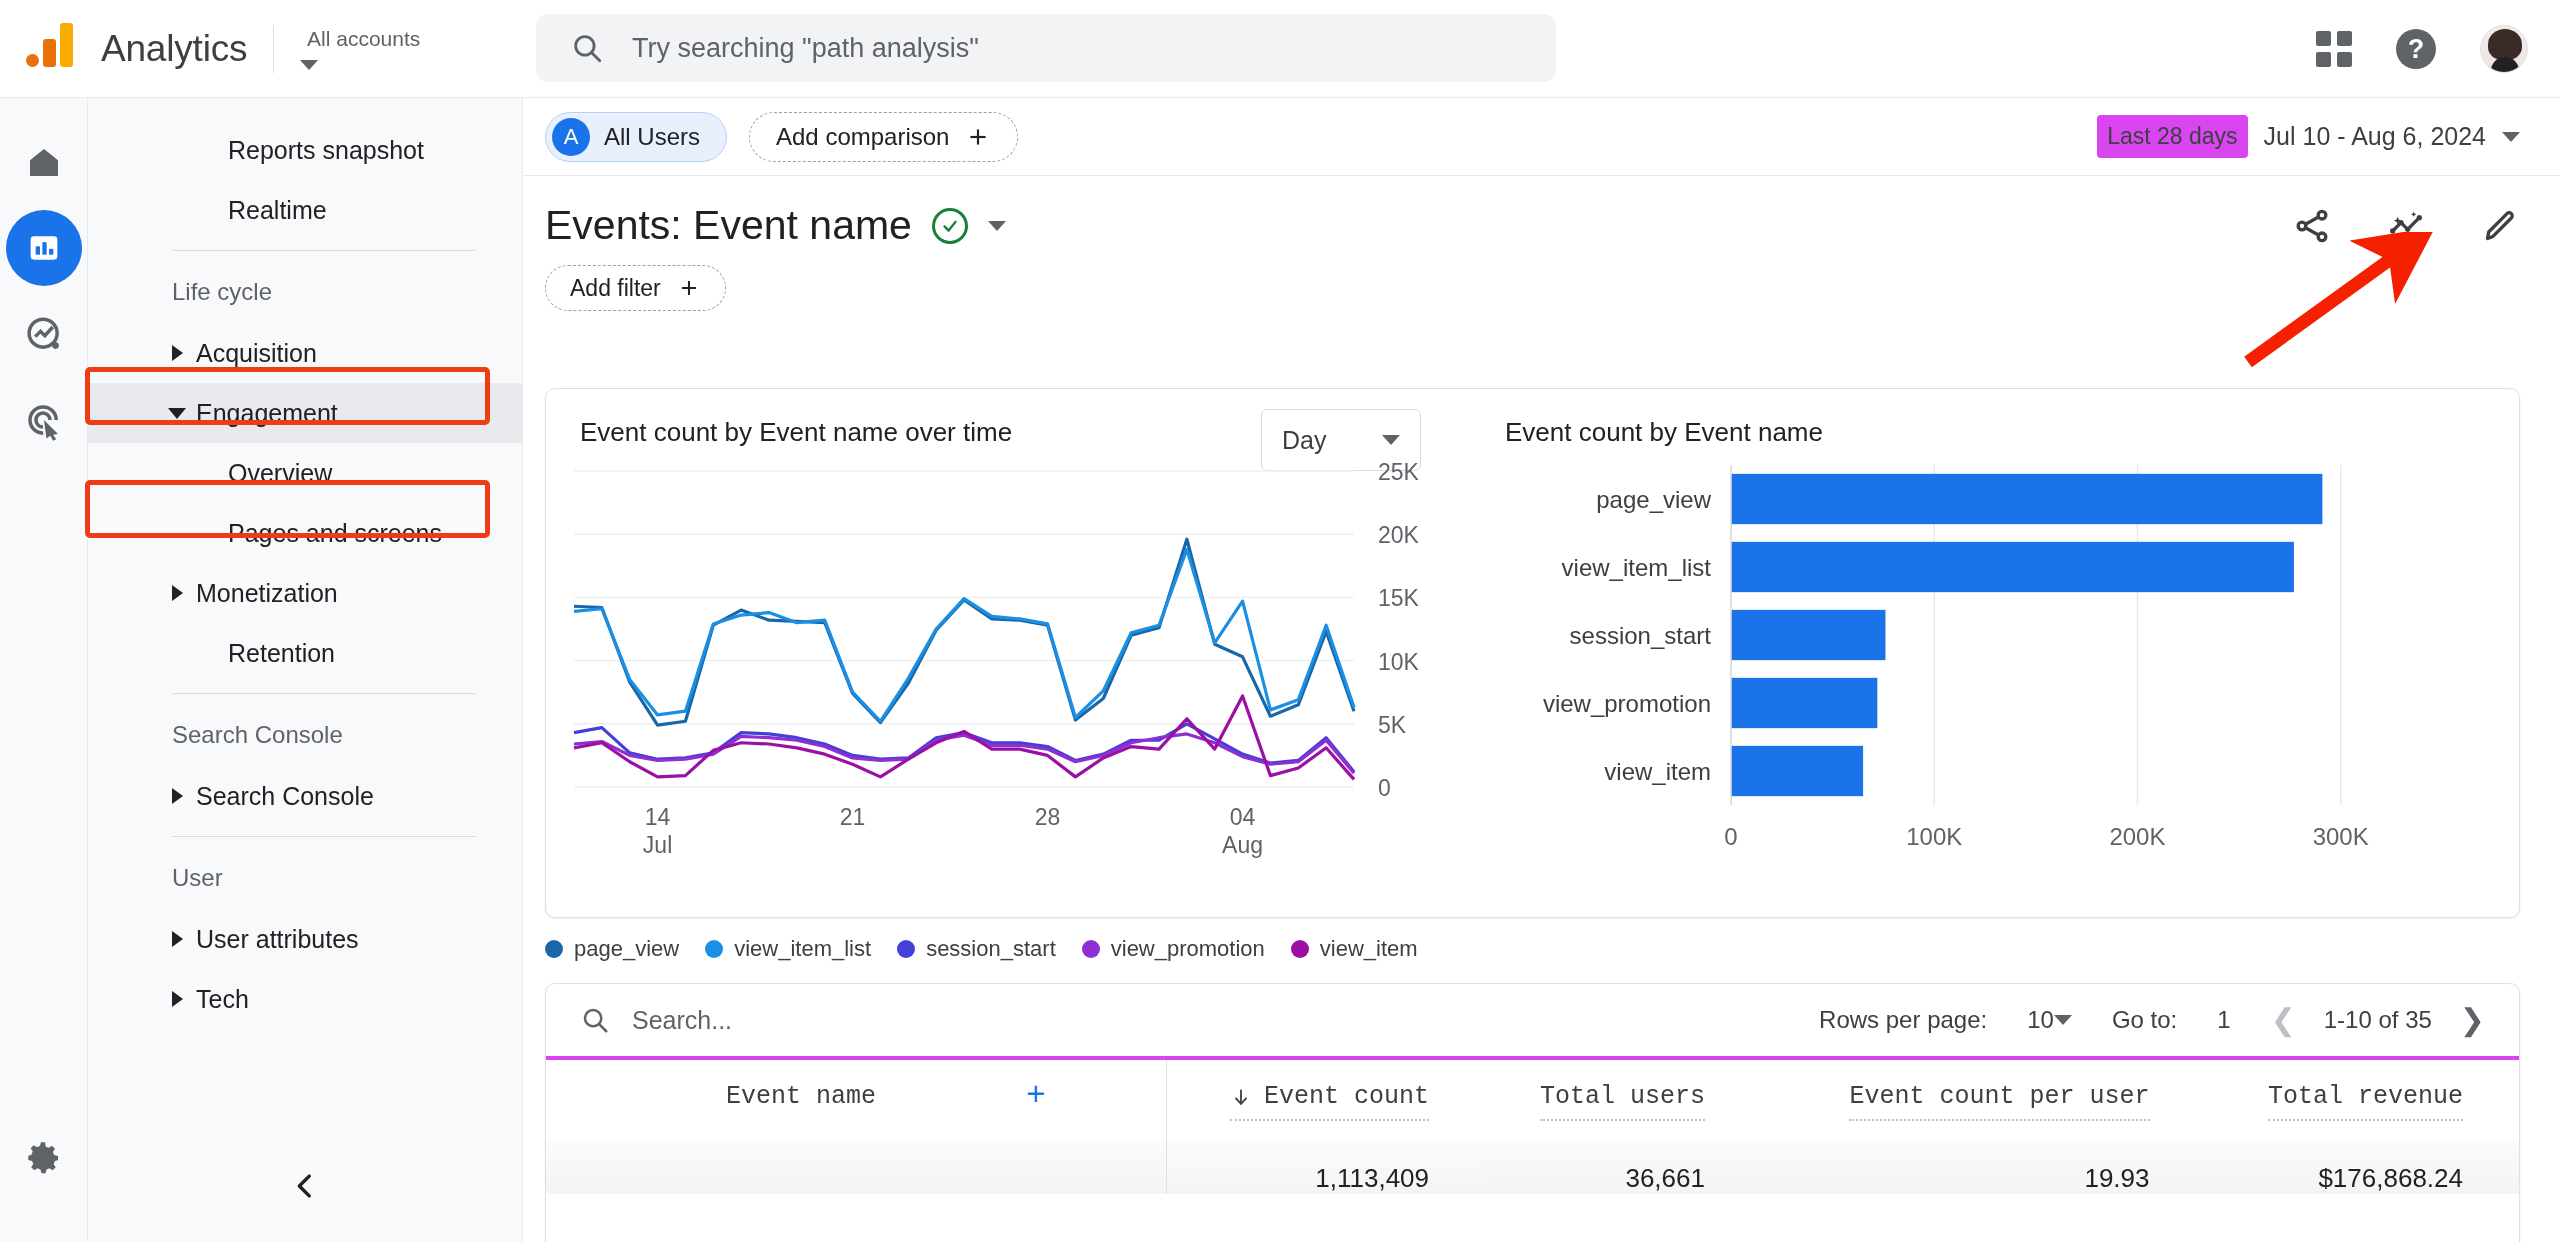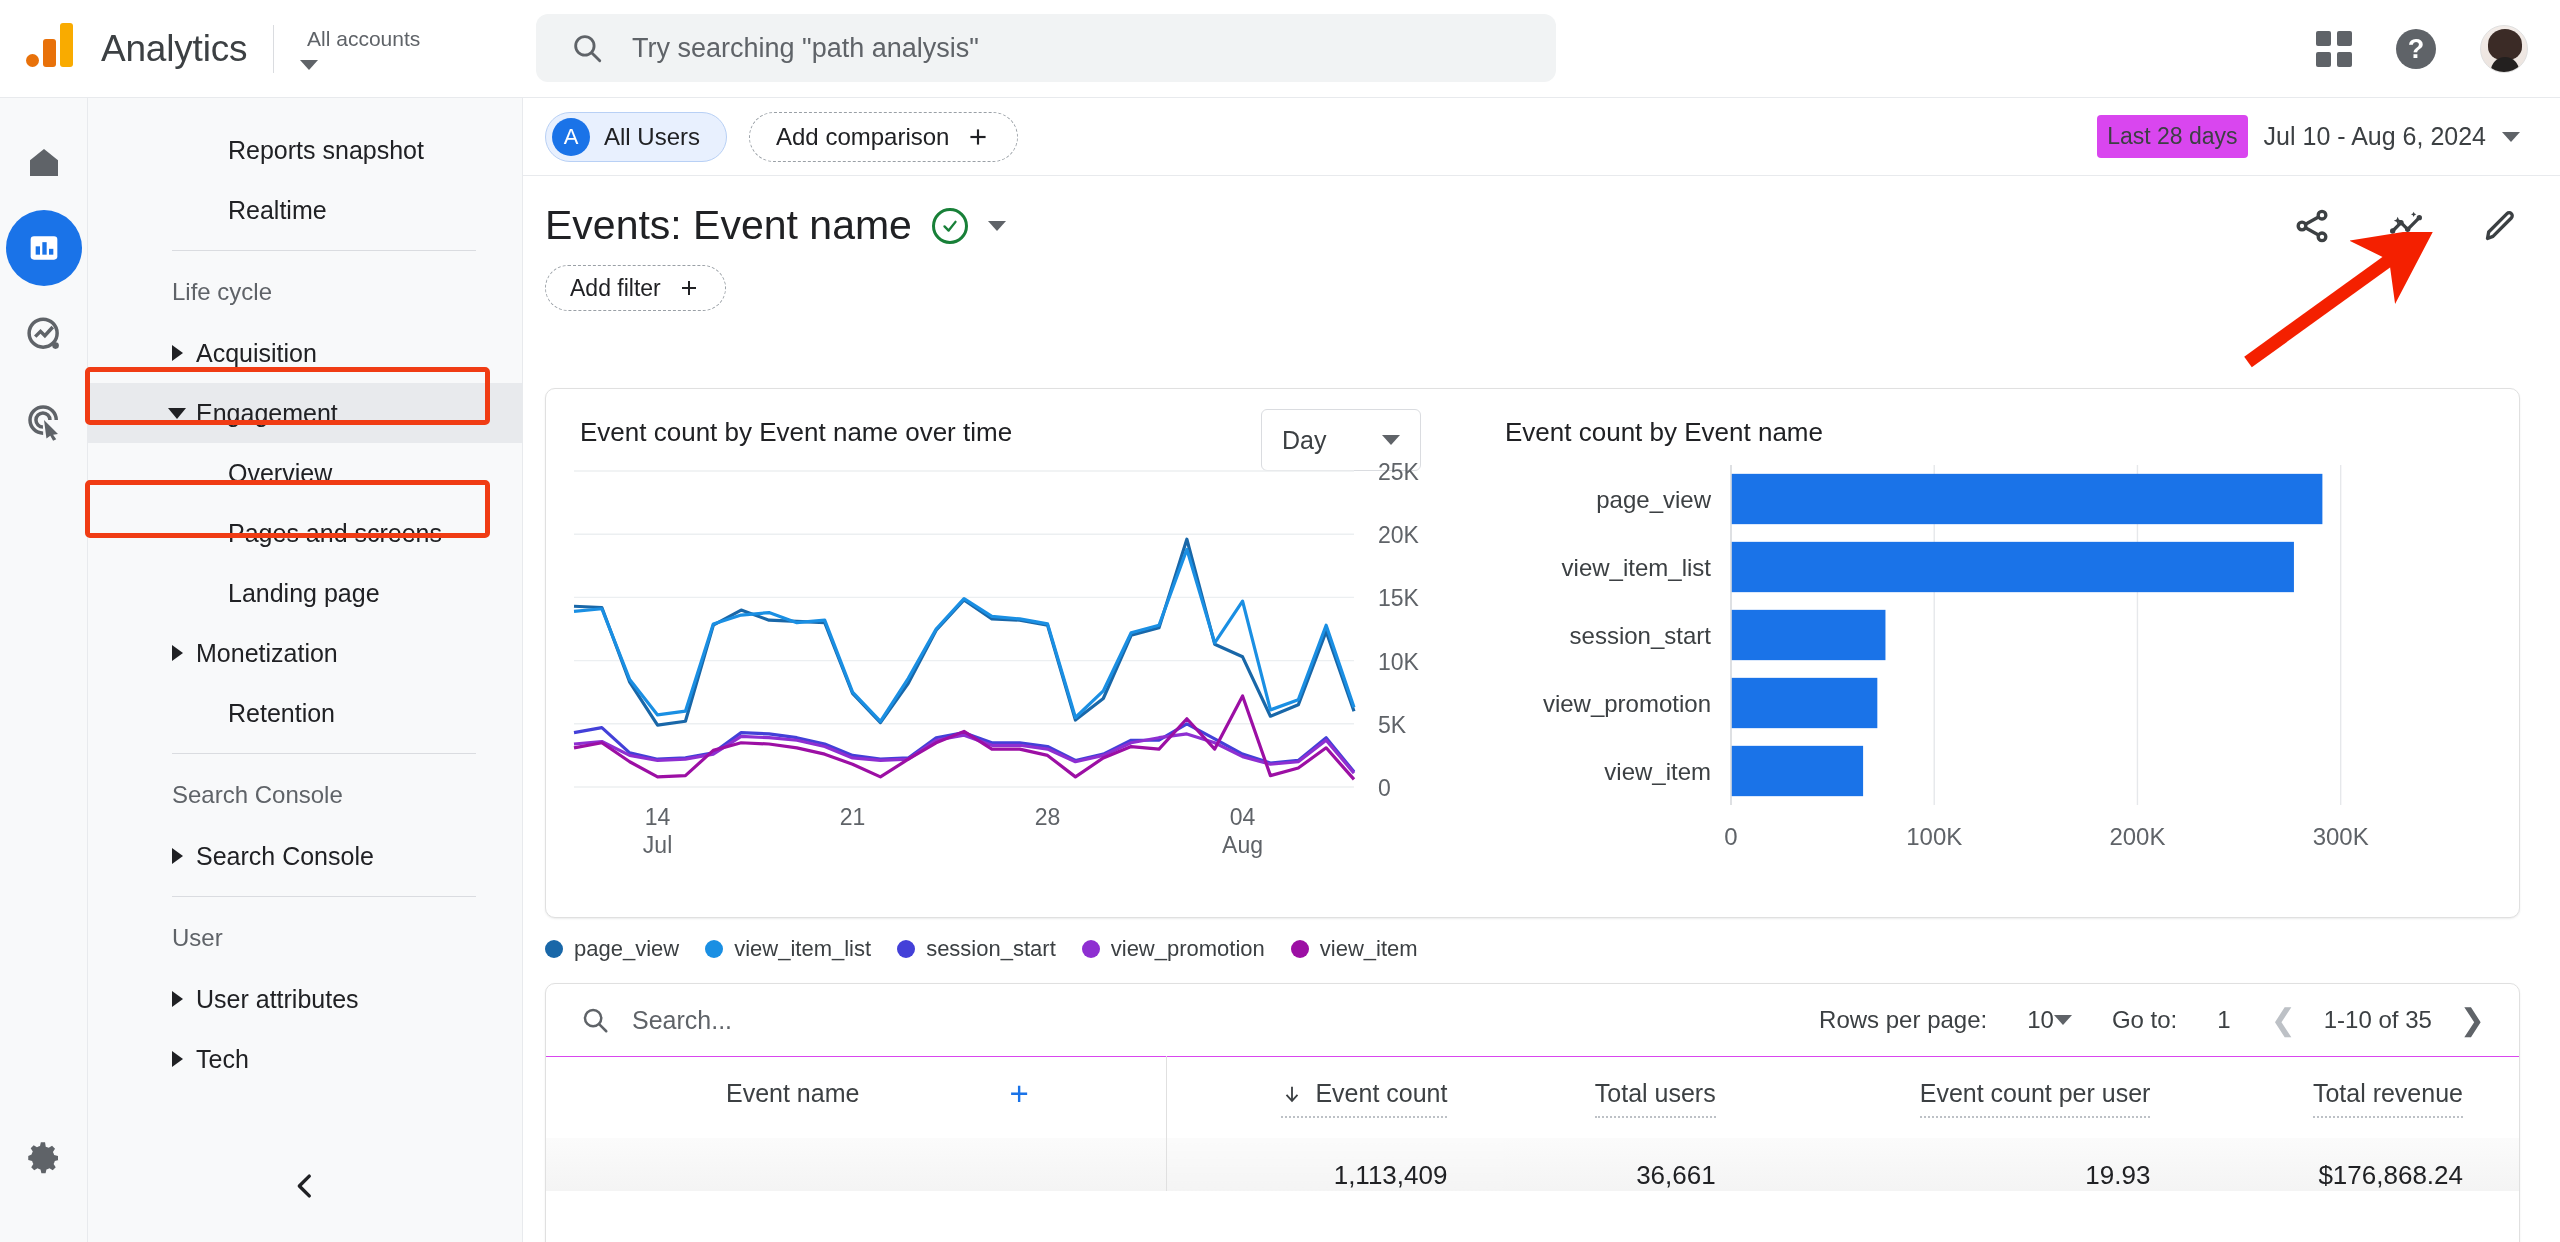--- a/index.html
+++ b/index.html
@@ -180,21 +180,21 @@
   .tt-search span { font-size: 25px; color: #5f6368; }
   .tt-right { position: absolute; right: 34px; display: flex; align-items: center; gap: 40px; font-size: 24px; color: #3c4043; }
   .rpp-val { display: flex; align-items: center; cursor: pointer; }
   .pager { display: flex; align-items: center; gap: 28px; }
   .chev { font-size: 30px; color: #5f6368; cursor: pointer; line-height: 1; }
   .chev.dim { color: #bdc1c6; }
 
   table.gt { width: 100%; border-collapse: collapse; }
   table.gt th {
     font-weight: 400; font-size: 25px; color: #3c4043; padding: 22px 0 20px 0;
-    border-top: 1px solid #d946ef; vertical-align: top;
+    border-top: 4px solid #d946ef; vertical-align: top; font-family: Liberation Mono, monospace;
   }
   .th-inner { display: inline-flex; align-items: center; gap: 12px; border-bottom: 2px dotted #bdc1c6; padding-bottom: 8px; }
   .col-name { width: 620px; text-align: left; padding-left: 180px !important; border-right: 1px solid #e0e0e0; }
   .col-name .th-inner { border-bottom: none; gap: 150px; }
   .plus { color: #1a73e8; font-size: 33px; cursor: pointer; line-height: 0.7; }
   th.num { text-align: right; padding-right: 56px !important; }
   td.num { text-align: right; padding-right: 56px; font-size: 26px; color: #202124; padding-top: 22px; }
   tr.totals td { background: linear-gradient(#fbfbfb, #f4f4f4); }
   td.namecell { border-right: 1px solid #e0e0e0; }
 
@@ -290,23 +290,20 @@
     </div>
     <div class="nav-item group-open">
       <span class="arrow open"></span>
       <span>Engagement</span>
     </div>
     <div class="nav-item sub">
       <span>Overview</span>
     </div>
     <div class="nav-item sub">
       <span>Pages and screens</span>
-    </div>
-    <div class="nav-item sub">
-      <span>Landing page</span>
     </div>
     <div class="nav-item">
       <span class="arrow"></span>
       <span>Monetization</span>
     </div>
     <div class="nav-item sub">
       <span>Retention</span>
     </div>
     <div class="nav-divider"></div>
     <div class="nav-section">Search Console</div>

